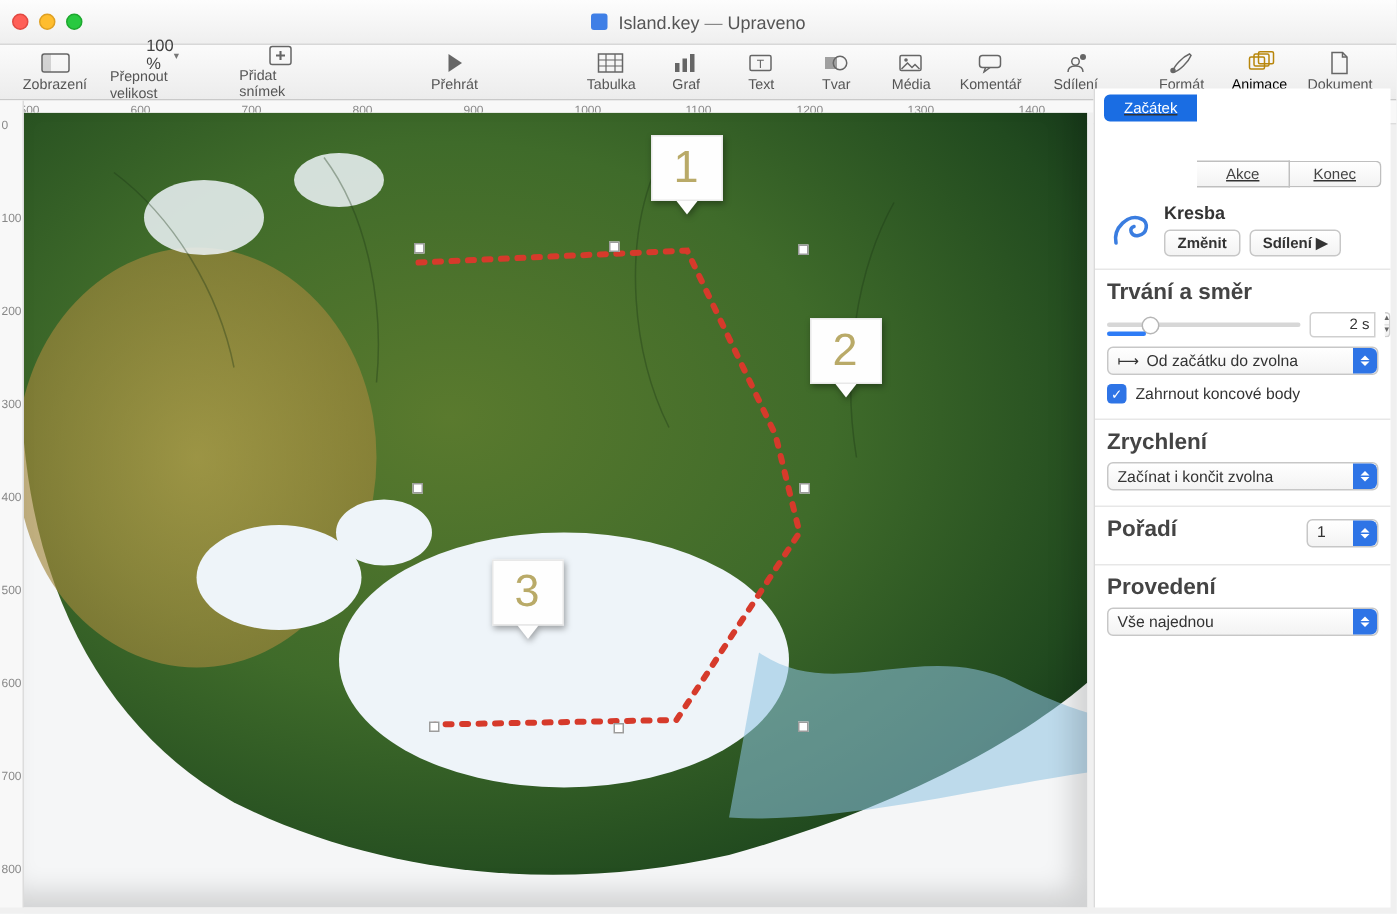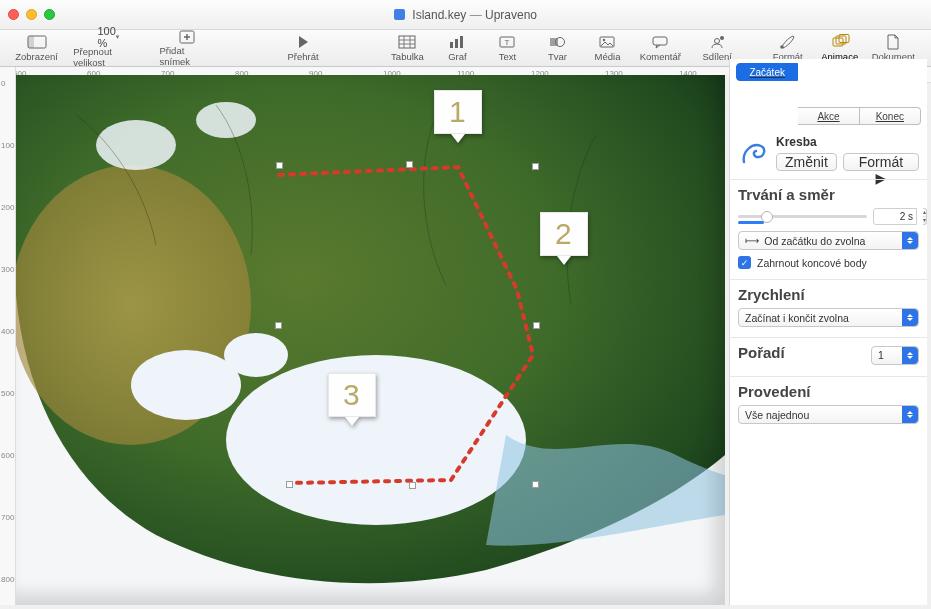--- a/index.html
+++ b/index.html
@@ -54,21 +54,21 @@
 .seg-tabs{ display:flex; margin:4px 6px 6px;text-decoration:underline; }
 .seg-tabs button{ flex:1; height:18px; font-size:10px; border:1px solid #bfbfbf; background:linear-gradient(#fff,#f3f3f3); color:#444;}
 .seg-tabs button:first-child{ border-radius:4px 0 0 4px;}
 .seg-tabs button:last-child{ border-radius:0 4px 4px 0;}
 .seg-tabs button.active{ background:#1a6de3; color:#fff; border-color:#1a6de3;}
 .seg-tabs button + button{ border-left:none;margin-top:44px;}
 
 .effect-head{ display:flex; align-items:center; padding:4px 8px 8px;}
 .swirl{ width:30px; height:30px; margin-right:8px;}
 .effect-title{ font-weight:700; font-size:12px; flex:1;}
-.mini-btn{ height:18px; font-size:14px; border:1px solid #c7c7c7; border-radius:4px; background:linear-gradient(#fff,#f3f3f3); padding:0 8px; color:#333;}
+.mini-btn{ height:18px; font-size:10px; border:1px solid #c7c7c7; border-radius:4px; background:linear-gradient(#fff,#f3f3f3); padding:0 8px; color:#333;font-weight:bold;}
 .effect-head .row2{ display:flex; gap:6px; margin-top:4px;}
 
 .section{ padding:6px 8px 10px; border-top:1px solid #e7e7e7;}
 .section h4{ font-size:15px; font-weight:600; color:#444; margin-bottom:5px;}
 .slider-row{ display:flex; align-items:center; gap:6px;}
 .slider{ -webkit-appearance:none; appearance:none; flex:1; height:3px; background:#d7d7d7; border-radius:2px; outline:none;}
 .slider::-webkit-slider-thumb{ -webkit-appearance:none; width:12px; height:12px; border-radius:50%; background:#fff; border:1px solid #b6b6b6;}
 .slider-prog{ position:relative; flex:1;}
 .slider-prog::before{ content:""; position:absolute; left:0; top:6px; height:3px; width:20%; background:#2e7cf6; border-radius:2px; z-index:1;}
 .dur-field{ width:44px; height:17px; font-size:10px; border:1px solid #cfcfcf; border-radius:3px 0 0 3px; text-align:right; padding-right:3px; color:#333;}
@@ -356,21 +356,21 @@
   </div>
 
   <div class="effect-head" style="flex-wrap:wrap">
     <svg class="swirl" viewBox="0 0 30 30">
         <path d="M6 24 C4 14 14 4 23 8 C28 10 27 18 21 19 C16 20 14 14 18 13" fill="none" stroke="#3a7de0" stroke-width="2.4" stroke-linecap="round"></path>
       </svg>
     <div style="flex:1">
       <div class="effect-title">Kresba</div>
       <div class="row2">
         <button class="mini-btn">Změnit</button>
-        <button class="mini-btn">Formát ▶</button>
+        <button class="mini-btn">Sdílení ▶</button>
       </div>
     </div>
   </div>
 
   <div class="section">
     <h4>Trvání a směr</h4>
     <div class="slider-row">
       <div class="slider-prog" style="display:flex">
           <input type="range" class="slider" min="0" max="10" value="2" style="">
         </div>

